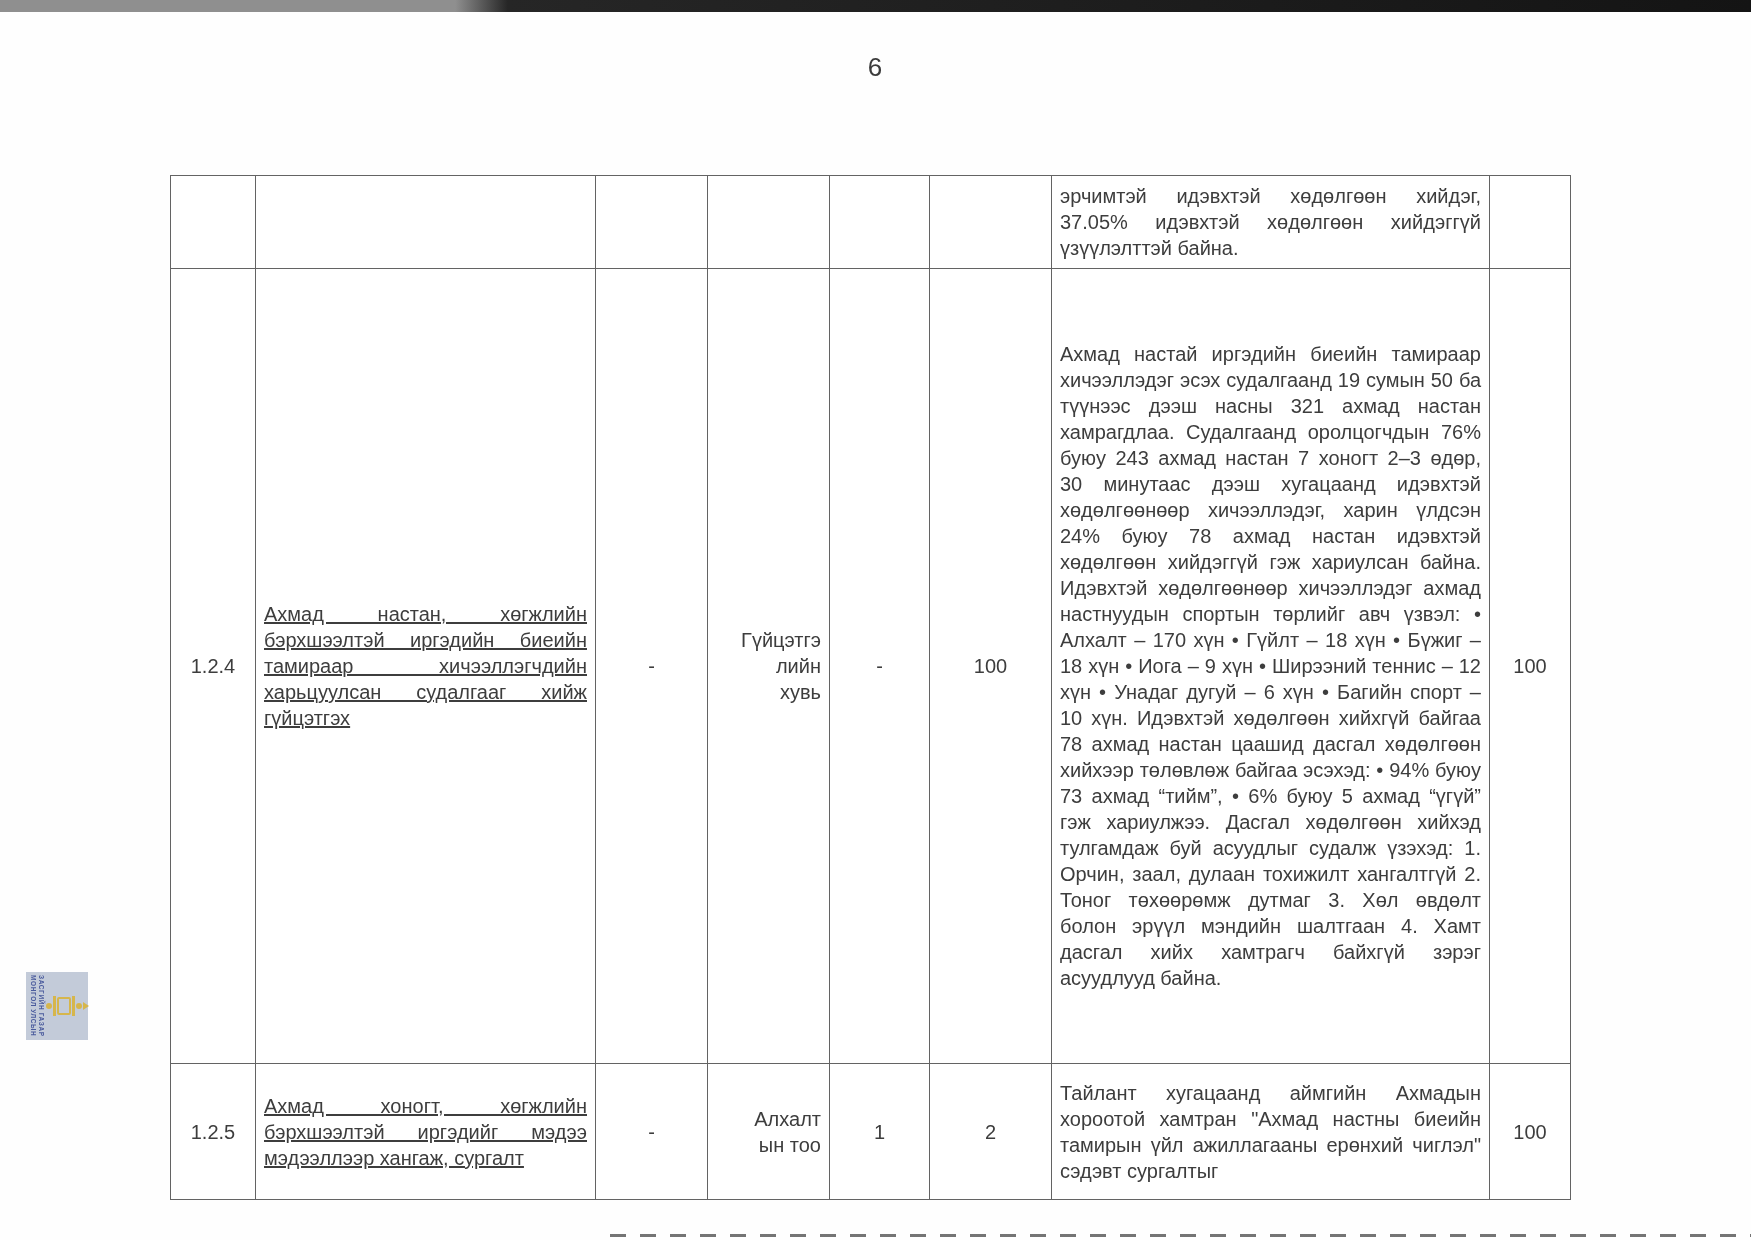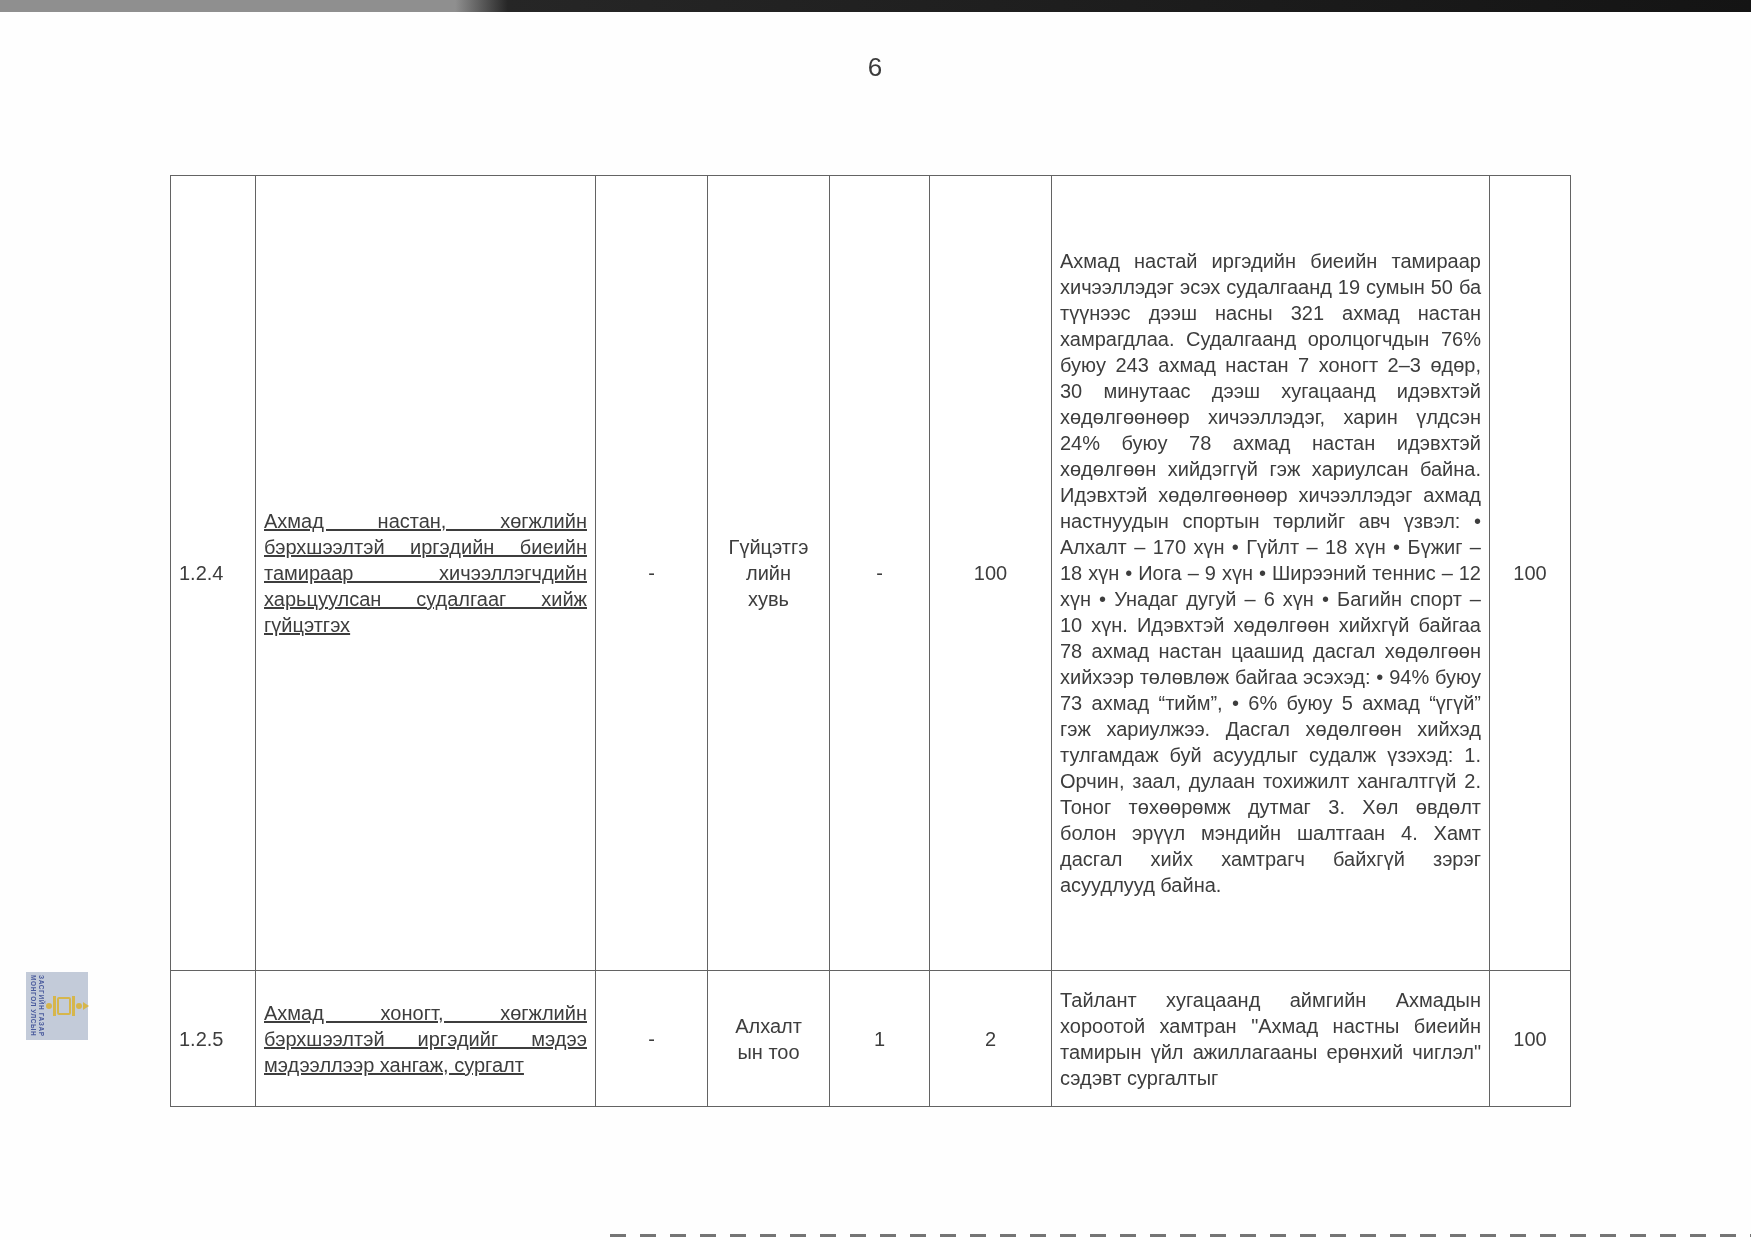--- a/index.html
+++ b/index.html
@@ -20,24 +20,24 @@
     position:absolute; left:170px; top:175px; width:1400px;
     border-collapse:collapse; table-layout:fixed;
   }
   table.report td {
     border:1px solid #636363; font-size:20px; line-height:26px; color:#3d3d3d;
     padding:2px 8px; background:#fff; vertical-align:middle; overflow:hidden;
   }
   tr.row-cont td { height:88px; }
   tr.row-124  td { height:790px; }
   tr.row-125  td { height:131px; }
-  td.c-num   { padding:2px 2px; }
+  td.c-num   { text-align:center; padding:2px 2px; }
   td.c-desc  { text-align:justify; text-align-last:left; padding:2px 12px;text-decoration:underline; }
   td.c-dash  { text-align:center; }
-  td.c-ind   { text-align:center; padding:2px 10px;margin-top:14px; }
+  td.c-ind   { text-align:right; padding:2px 10px;margin-top:14px; }
   td.c-val   { text-align:center; }
   td.c-res   { text-align:justify; text-align-last:left; vertical-align:top; padding:3px 9px; }
   td.c-score { text-align:center; }
   .wrap-lines { white-space:pre-line; }
   
   .stamp {
     position:absolute; left:26px; top:972px; width:62px; height:68px;
     background:#c3cbd9; display:flex; align-items:center;
   }
   .stamp-text {
@@ -74,20 +74,30 @@
       <col style="width:85px">
         <col style="width:340px">
         <col style="width:112px">
         <col style="width:122px">
       <col style="width:100px">
         <col style="width:122px">
         <col style="width:438px">
         <col style="width:81px">
     </colgroup>
     <tbody>
+      <tr class="row-cont">
+        <td class="c-num"></td>
+        <td class="c-desc"></td>
+        <td class="c-dash"></td>
+        <td class="c-ind"></td>
+        <td class="c-dash"></td>
+        <td class="c-val"></td>
+        <td class="c-res">эрчимтэй идэвхтэй хөдөлгөөн хийдэг, 37.05% идэвхтэй хөдөлгөөн хийдэггүй үзүүлэлттэй байна.</td>
+        <td class="c-score"></td>
+      </tr>
       <tr class="row-124">
         <td class="c-num">1.2.4</td>
         <td class="c-desc">Ахмад настан, хөгжлийн бэрхшээлтэй иргэдийн биеийн тамираар хичээллэгчдийн харьцуулсан судалгааг хийж гүйцэтгэх</td>
         <td class="c-dash">-</td>
         <td class="c-ind wrap-lines">Гүйцэтгэ
 лийн
 хувь</td>
         <td class="c-dash">-</td>
         <td class="c-val">100</td>
         <td class="c-res">Ахмад настай иргэдийн биеийн тамираар хичээллэдэг эсэх судалгаанд 19 сумын 50 ба түүнээс дээш насны 321 ахмад настан хамрагдлаа. Судалгаанд оролцогчдын 76% буюу 243 ахмад настан 7 хоногт 2–3 өдөр, 30 минутаас дээш хугацаанд идэвхтэй хөдөлгөөнөөр хичээллэдэг, харин үлдсэн 24% буюу 78 ахмад настан идэвхтэй хөдөлгөөн хийдэггүй гэж хариулсан байна. Идэвхтэй хөдөлгөөнөөр хичээллэдэг ахмад настнуудын спортын төрлийг авч үзвэл: • Алхалт – 170 хүн • Гүйлт – 18 хүн • Бүжиг – 18 хүн • Иога – 9 хүн • Ширээний теннис – 12 хүн • Унадаг дугуй – 6 хүн • Багийн спорт – 10 хүн. Идэвхтэй хөдөлгөөн хийхгүй байгаа 78 ахмад настан цаашид дасгал хөдөлгөөн хийхээр төлөвлөж байгаа эсэхэд: • 94% буюу 73 ахмад “тийм”, • 6% буюу 5 ахмад “үгүй” гэж хариулжээ. Дасгал хөдөлгөөн хийхэд тулгамдаж буй асуудлыг судалж үзэхэд: 1. Орчин, заал, дулаан тохижилт хангалтгүй 2. Тоног төхөөрөмж дутмаг 3. Хөл өвдөлт болон эрүүл мэндийн шалтгаан 4. Хамт дасгал хийх хамтрагч байхгүй зэрэг асуудлууд байна.</td>

